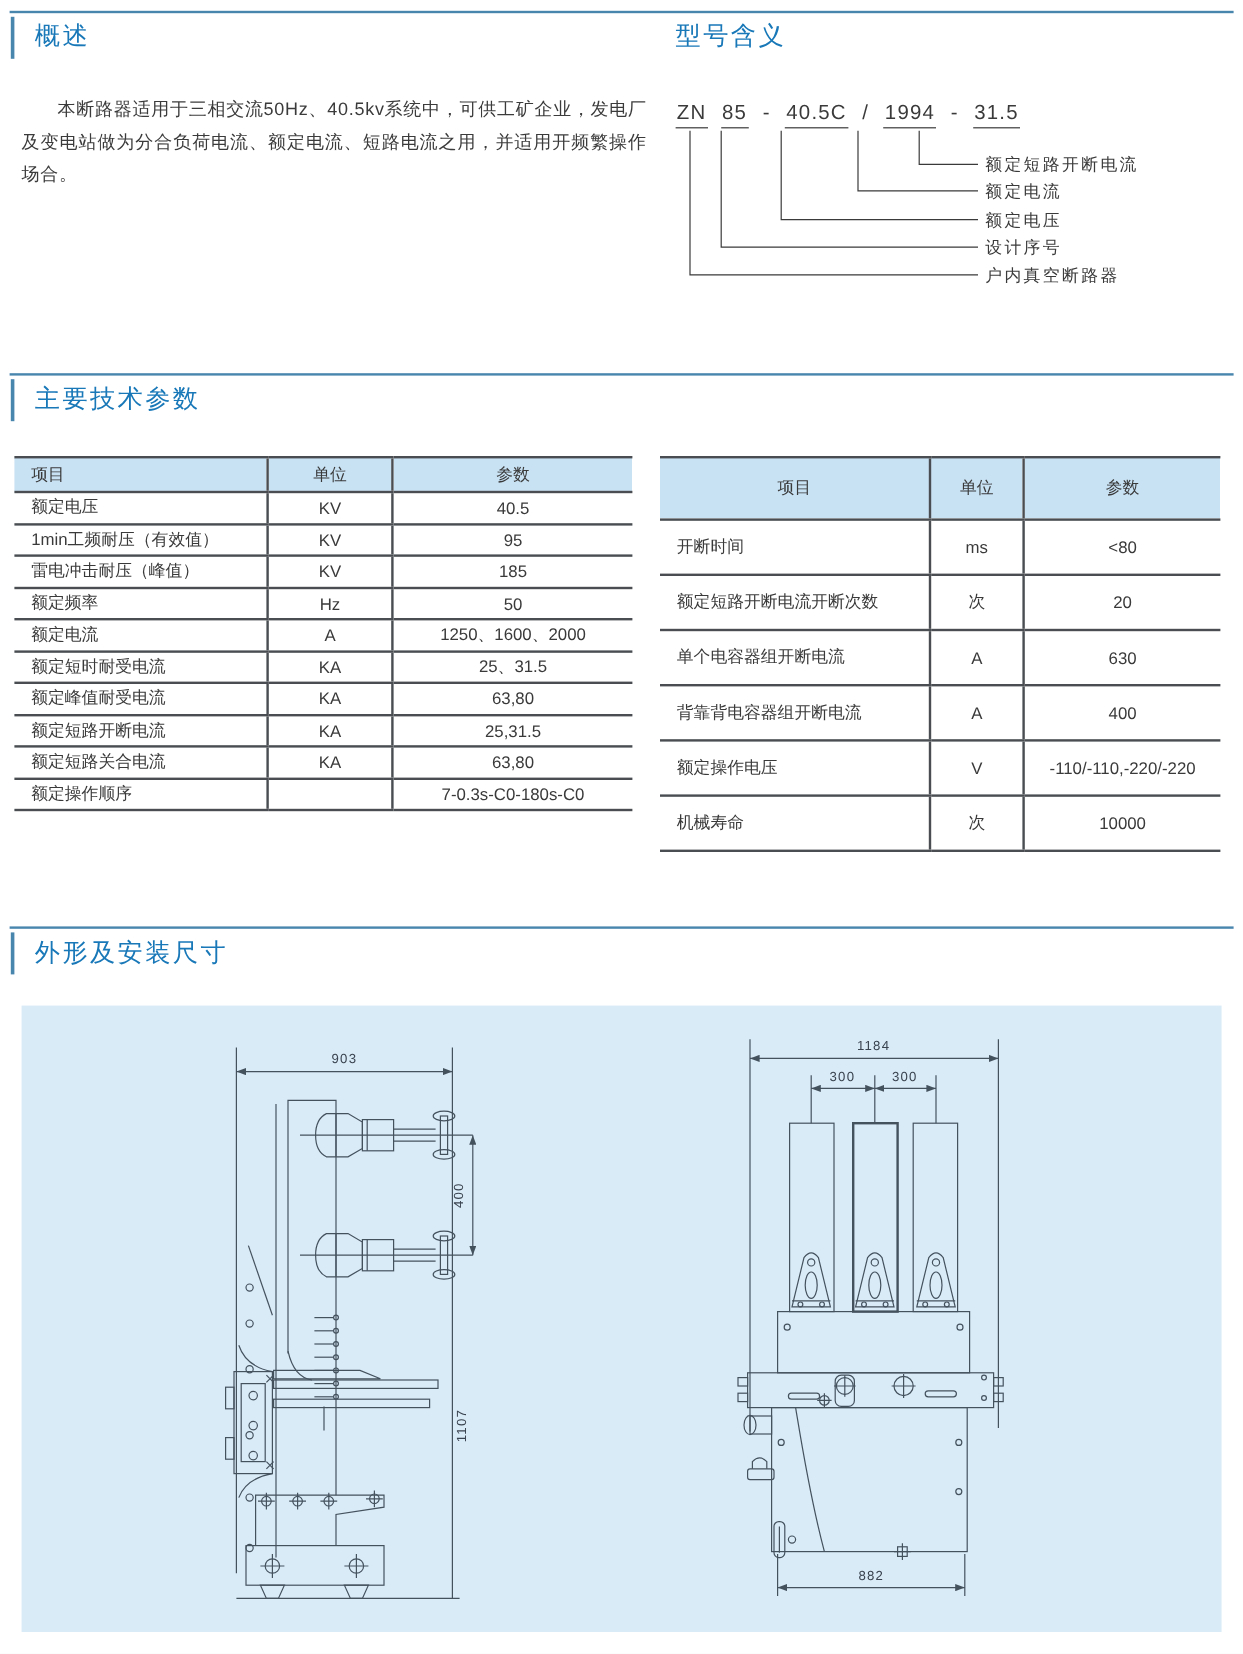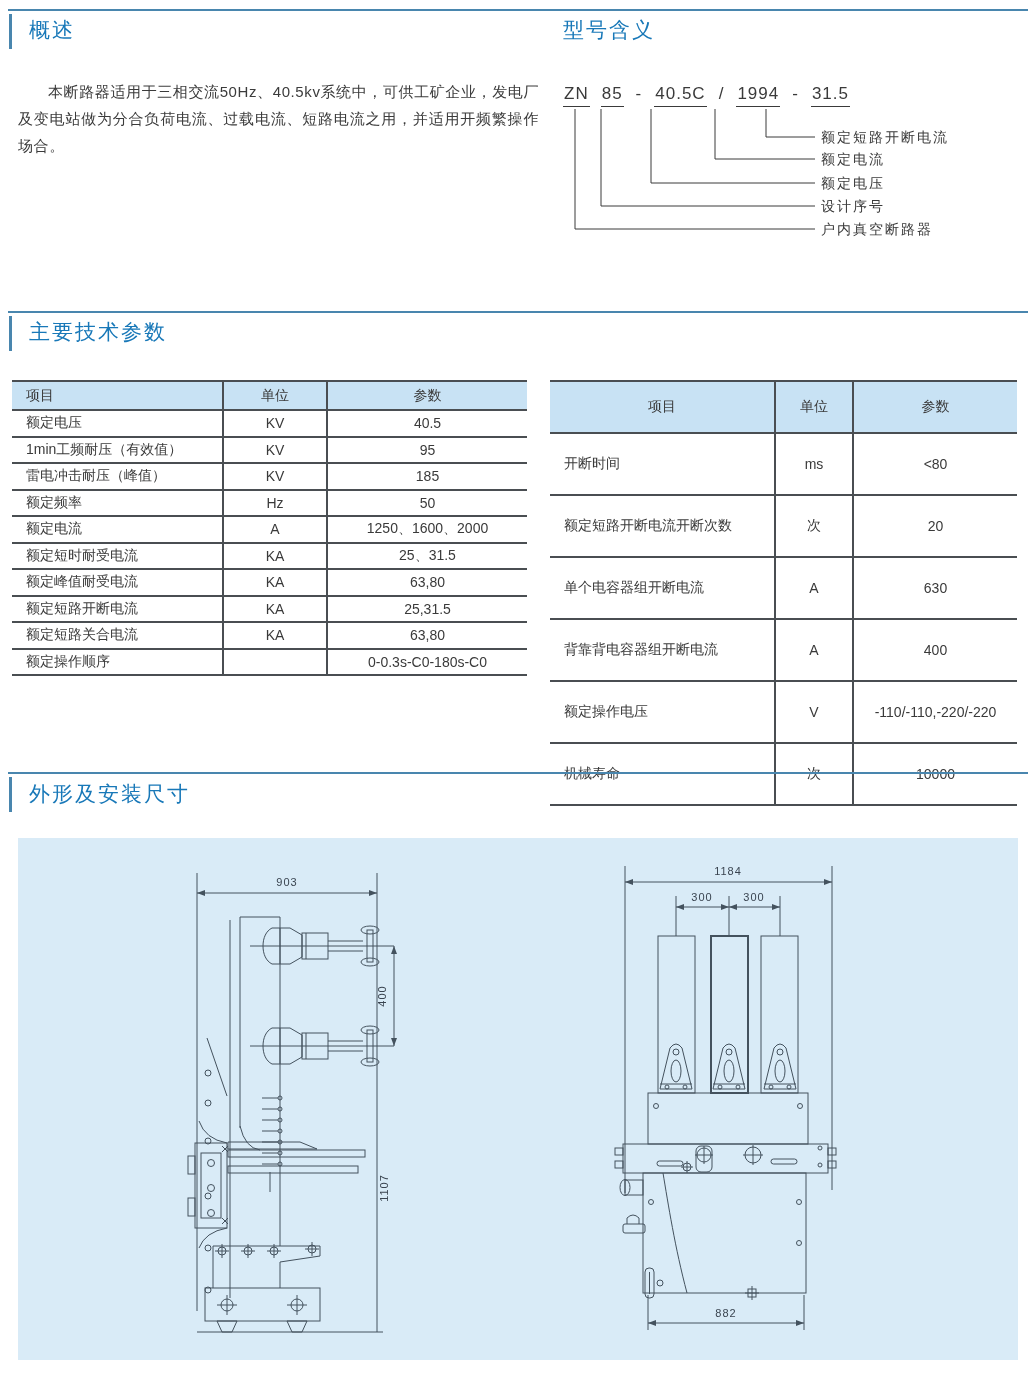--- a/index.html
+++ b/index.html
@@ -43,21 +43,21 @@
     border-bottom:2px solid #4a4e52;font-weight:normal;
     text-align:center;padding:0;overflow:hidden;white-space:nowrap;
   }
   table.params tr.head th{background:#c8e2f4;border-top:2px solid #4a4e52;}
   table.params .c2,table.params .c3{border-left:2px solid #4a4e52;}
   table.params td.item,table.params th.item-l{text-align:left;padding-left:14px;}
   #left-table{left:12px;top:380px;width:515px;}
   #left-table tr{height:26.5px;}
   #left-table tr.head{height:29px;}
   #right-table{left:550px;top:380px;width:467px;}
-  #right-table tr{height:62px;}
+  #right-table tr{height:46px;}
   #right-table tr.head{height:52px;}
   
   .panel{
     position:absolute;left:18px;top:838px;width:1000px;height:522px;
     background:#d9ebf7;
   }
   svg.drawing{position:absolute;}
   svg.drawing path,svg.drawing line,svg.drawing rect,
   svg.drawing circle,svg.drawing ellipse,svg.drawing polygon{
     stroke:#44525e;stroke-width:1;fill:none;
@@ -72,21 +72,21 @@
 </head>
 <body>
 
 <div class="page">
 
   <div class="rule" style="top:9px"></div>
   <div class="vbar" style="left:9px;top:14px"></div>
   <div class="sec-title" style="left:29px;top:16px">概述</div>
   <div class="sec-title" style="left:563px;top:16px">型号含义</div>
 
-  <div class="overview-text">本断路器适用于三相交流50Hz、40.5kv系统中，可供工矿企业，发电厂及变电站做为分合负荷电流、过载电流、短路电流之用，并适用开频繁操作场合。</div>
+  <div class="overview-text">本断路器适用于三相交流50Hz、40.5kv系统中，可供工矿企业，发电厂及变电站做为分合负荷电流、额定电流、短路电流之用，并适用开频繁操作场合。</div>
 
   <div class="model-code">
     <span class="seg u">ZN</span>
     <span class="seg u">85</span>
     <span class="seg">-</span>
     <span class="seg u">40.5C</span>
     <span class="seg">/</span>
     <span class="seg u">1994</span>
     <span class="seg">-</span>
     <span class="seg u">31.5</span>
@@ -162,21 +162,21 @@
           <td class="c3">25,31.5</td>
         </tr>
     <tr>
           <td class="item">额定短路关合电流</td>
           <td class="c2">KA</td>
           <td class="c3">63,80</td>
         </tr>
     <tr>
           <td class="item">额定操作顺序</td>
           <td class="c2"></td>
-          <td class="c3">0-0.3s-C0-180s-C0</td>
+          <td class="c3">7-0.3s-C0-180s-C0</td>
         </tr>
   </tbody>
     </table>
 
   <table class="params" id="right-table">
     <colgroup>
         <col style="width:225px">
         <col style="width:78px">
         <col style="width:164px">
       </colgroup>

